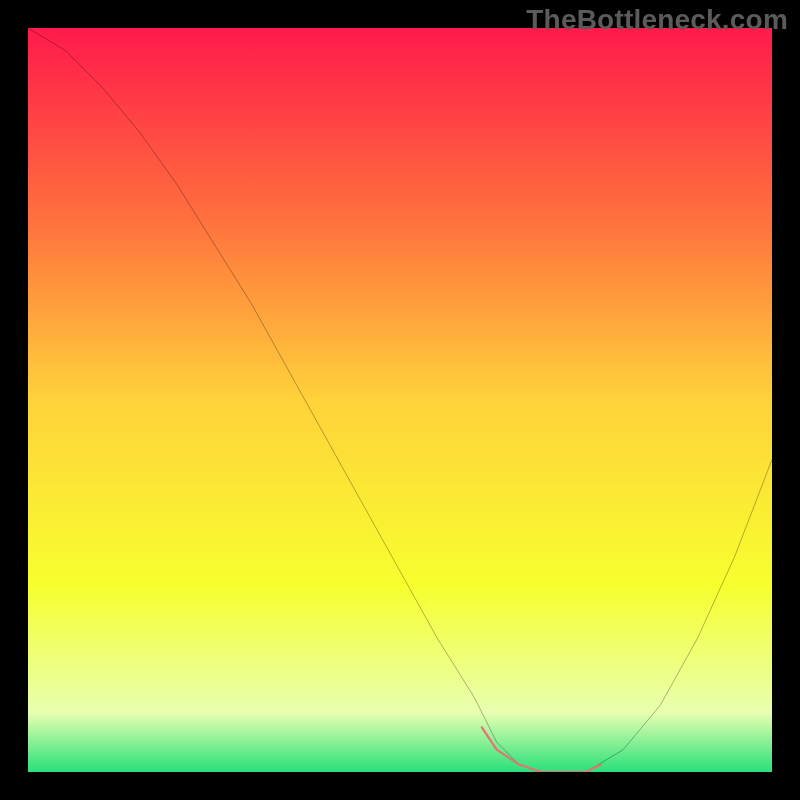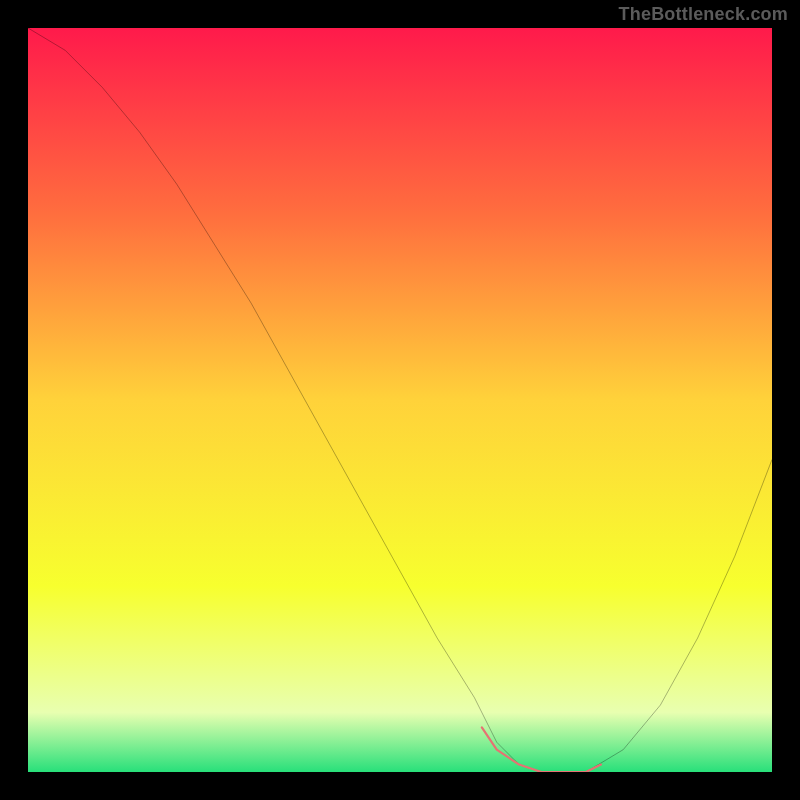--- a/index.html
+++ b/index.html
@@ -32,21 +32,21 @@
     top: 0;
     left: 0;
     width: 100%;
     height: 100%;
   }
   .watermark {
     position: absolute;
     top: 4px;
     right: 12px;
     font-family: Arial, Helvetica, sans-serif;
-    font-size: 18px;
+    font-size: 28px;
     font-weight: bold;
     color: #5b5b5b;
     letter-spacing: 0.2px;
   }
 </style>
 </head>
 <body>
 
 <div class="frame">
   <div class="plot-area">

